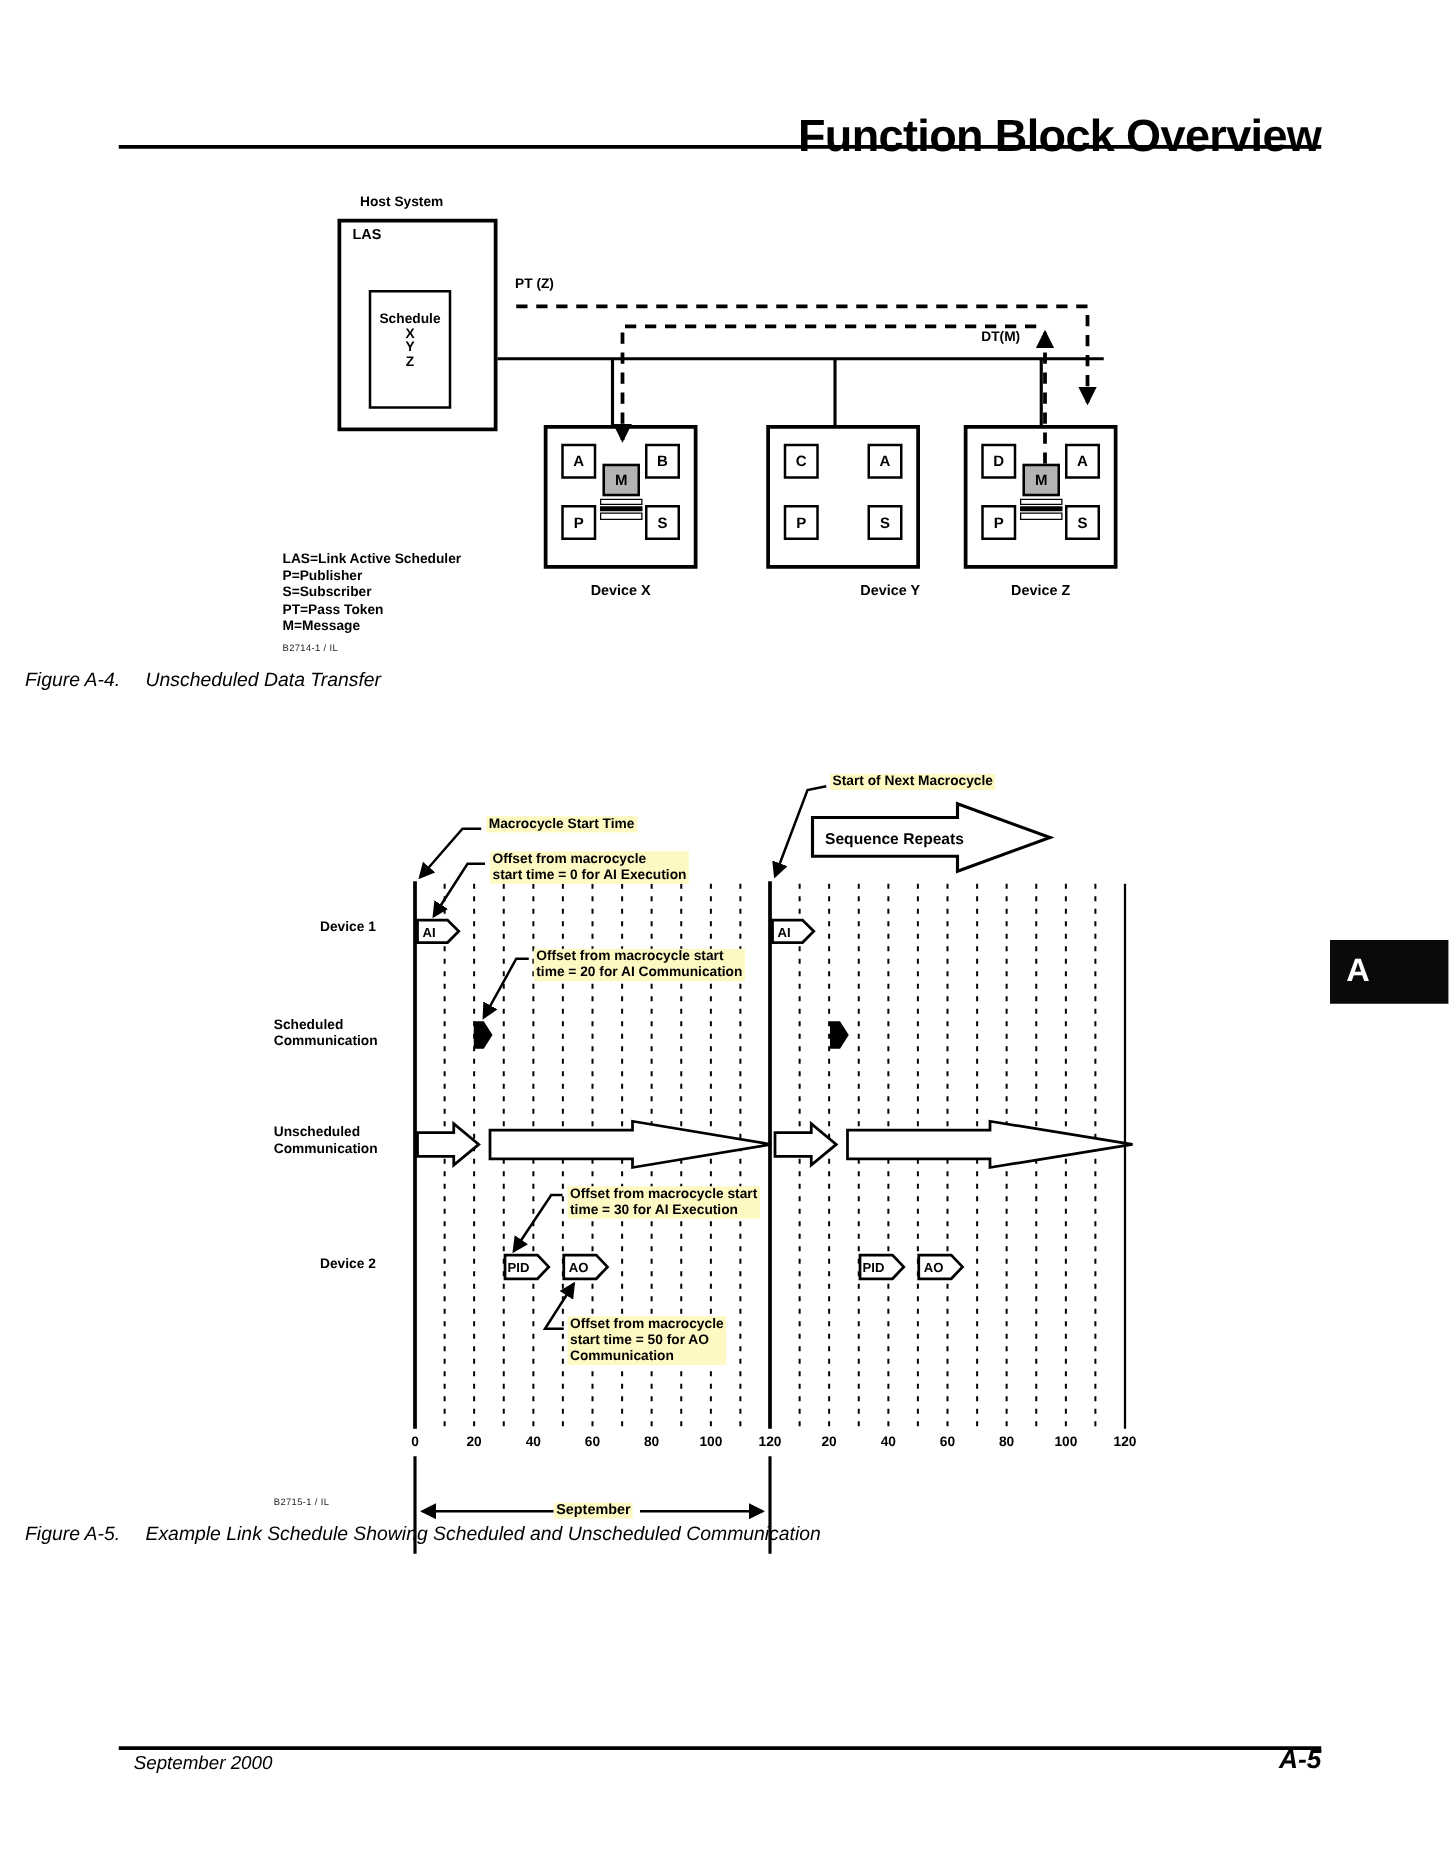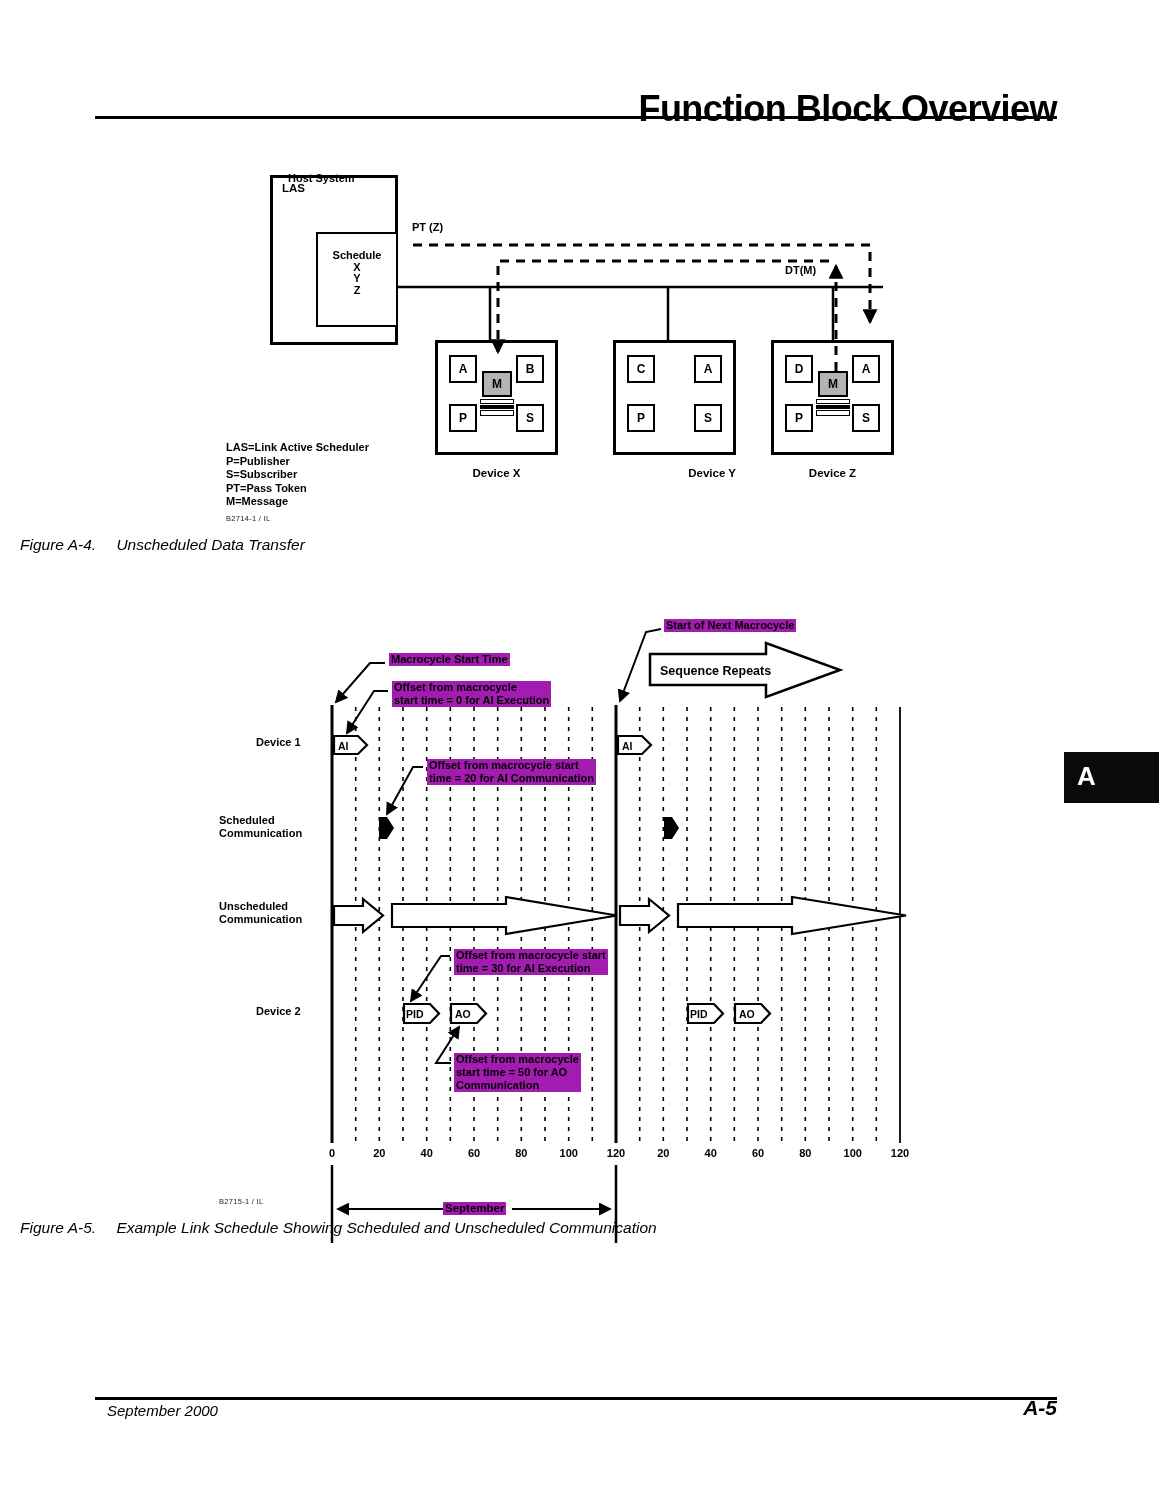--- a/index.html
+++ b/index.html
@@ -1,20 +1,20 @@
 <!DOCTYPE html>
 <html><head>
 <meta charset="utf-8">
 <style>
   html,body{margin:0;padding:0;background:#fff;}
   .page{position:relative;width:1159px;height:1500px;background:#ffffff;overflow:hidden;
         font-family:"Liberation Sans",sans-serif;color:#000;}
   .lbl{position:absolute;font-weight:bold;font-size:11px;line-height:13px;white-space:nowrap;}
   .lbl2{line-height:13px;}
-  .whitebg{background:#a21caf;padding:0 2px;}
+  .whitebg{background:#fef9c3;padding:0 2px;}
   .title{position:absolute;top:72px;right:102px;font-size:36px;font-weight:bold;letter-spacing:-0.5px;margin-top:16px;}
   .rule{position:absolute;left:95px;width:962px;background:#000;}
   .box3{position:absolute;border:3px solid #000;background:transparent;box-sizing:border-box;}
   .box2{position:absolute;border:2px solid #000;background:#fff;box-sizing:border-box;}
   .sq{position:absolute;width:28px;height:28px;border:2px solid #000;background:#fff;box-sizing:border-box;
       display:flex;align-items:center;justify-content:center;font-weight:bold;font-size:12px;}
   .mblk{position:absolute;width:30px;height:26px;border:2px solid #000;background:#b3b3b3;box-sizing:border-box;
       display:flex;align-items:center;justify-content:center;font-weight:bold;font-size:12px;}
   .qbar{position:absolute;width:34px;box-sizing:border-box;}
   .devlabel{position:absolute;width:123px;text-align:center;font-weight:bold;font-size:11.5px;}
@@ -121,24 +121,24 @@
       </g>
 
       <g stroke="#000">
         <path d="M332,1165 V1243 M616,1165 V1243" stroke-width="2.5" fill="none"></path>
         <line x1="443" y1="1209" x2="338" y2="1209" stroke-width="2" marker-end="url(#arr)"></line>
         <line x1="512" y1="1209" x2="610" y2="1209" stroke-width="2" marker-end="url(#arr)"></line>
       </g>
     </g>
   </svg>
 
-  <div class="lbl" style="left:288px;top:156px;margin-top:16px;">Host System</div>
+  <div class="lbl" style="left:288px;top:156px;">Host System</div>
   <div class="box3" style="left:270px;top:175px;width:128px;height:170px;"></div>
   <div class="lbl" style="left:282px;top:182px;font-size:11.5px;">LAS</div>
-  <div class="box2 schedbox" style="left:316px;top:232px;width:82px;height:95px;">
+  <div class="box2 schedbox" style="left:295px;top:232px;width:66px;height:95px;">
     <span>Schedule</span>
     <span>X</span>
     <span>Y</span>
     <span>Z</span>
   </div>
   <div class="lbl" style="left:412px;top:221px;">PT (Z)</div>
   <div class="lbl" style="left:785px;top:264px;">DT(M)</div>
 
   <div class="box3" style="left:435px;top:340px;width:123px;height:115px;"></div>
   <div class="sq" style="left:449px;top:355px;">A</div>

